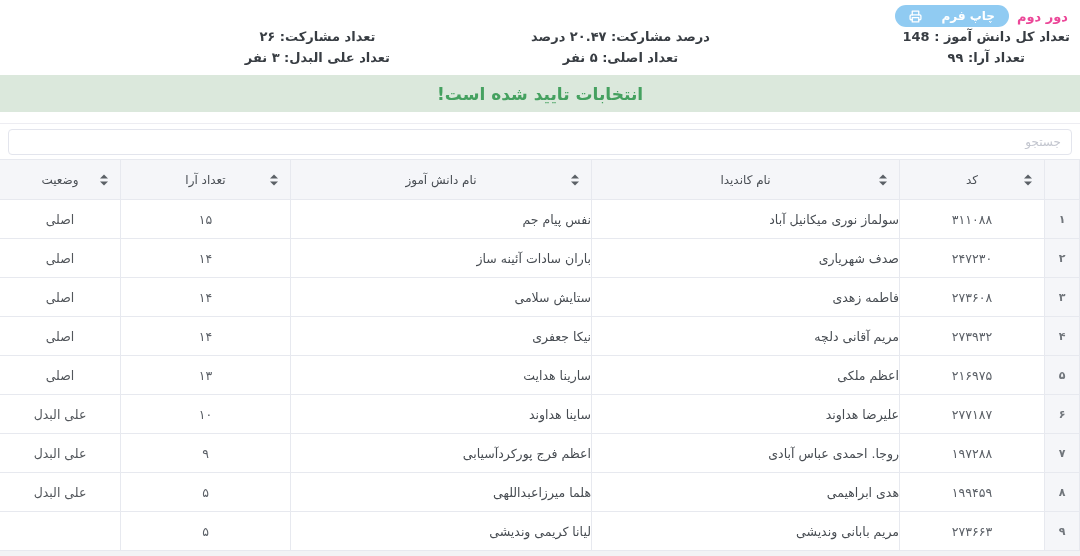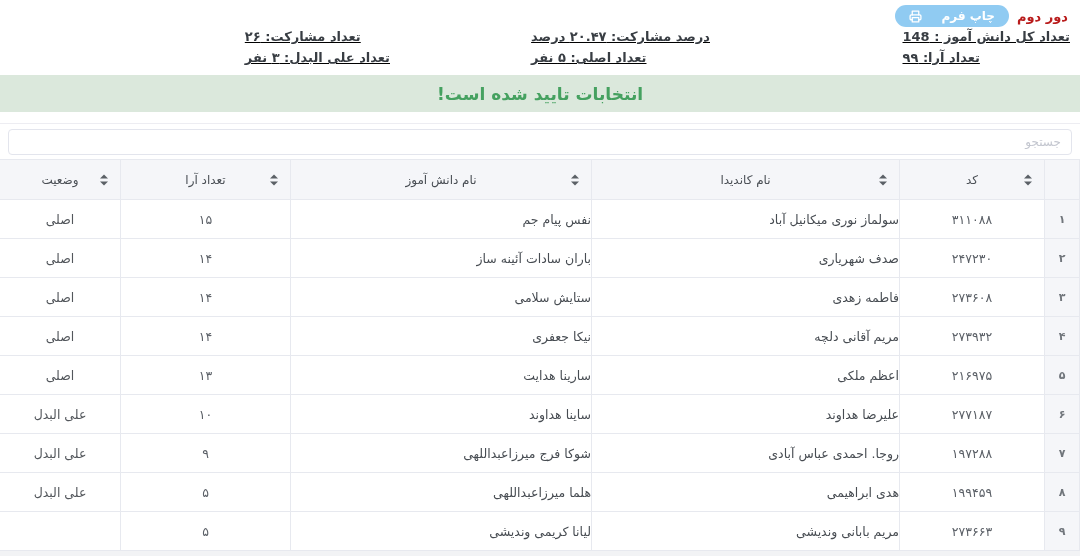--- a/index.html
+++ b/index.html
@@ -7,29 +7,29 @@
   body {
     width: 1080px; height: 556px; overflow: hidden;
     background: #f2f3f5;
     font-family: "DejaVu Sans", sans-serif;
   }
   .page { width: 1080px; height: 556px; background: #fff; }
 
   
   .topbar { position: relative; height: 75px; background: #fff; }
   .badge-row { display: flex; align-items: center; gap: 8px; padding: 5px 12px 0 0; }
-  .round-badge { color: #b91c1c; font-size: 13px; font-weight: bold; text-align: center; }
+  .round-badge { color: #ec4899; font-size: 13px; font-weight: bold; text-align: center; }
   .print-btn {
     display: flex; align-items: center; gap: 19px;
     background: #90cbf2; color: #fff; border: none; cursor: pointer;
     border-radius: 13px; padding: 4px 14px; font-size: 12px; font-weight: bold;
     font-family: "DejaVu Sans", sans-serif;
   }
   .print-btn svg { display: block; }
-  .stat-group { position: absolute; top: 26px; text-align: left; text-decoration: underline; }
+  .stat-group { position: absolute; top: 26px; text-align: center; }
   .stat-group div { font-size: 13px; line-height: 21px; color: #383d43; font-weight: bold; }
   .stat-g1 { right: 10px; }
   .stat-g2 { right: 370px; }
   .stat-g3 { right: 690px; }
 
   
   .banner {
     height: 37px; background: #dbe8dc;
     display: flex; align-items: center; justify-content: center;
   }
@@ -194,21 +194,21 @@
           <td class="c-code">۲۷۷۱۸۷</td>
           <td class="c-name">علیرضا هداوند</td>
           <td class="c-name">ساینا هداوند</td>
           <td class="c-votes">۱۰</td>
           <td class="c-status">علی البدل</td>
         </tr>
         <tr>
           <td class="c-num">۷</td>
           <td class="c-code">۱۹۷۲۸۸</td>
           <td class="c-name">روجا. احمدی عباس آبادی</td>
-          <td class="c-name">شوکا فرج میرزاعبداللهی</td>
+          <td class="c-name">اعظم فرج پورکردآسیابی</td>
           <td class="c-votes">۹</td>
           <td class="c-status">علی البدل</td>
         </tr>
         <tr>
           <td class="c-num">۸</td>
           <td class="c-code">۱۹۹۴۵۹</td>
           <td class="c-name">هدی ابراهیمی</td>
           <td class="c-name">هلما میرزاعبداللهی</td>
           <td class="c-votes">۵</td>
           <td class="c-status">علی البدل</td>

